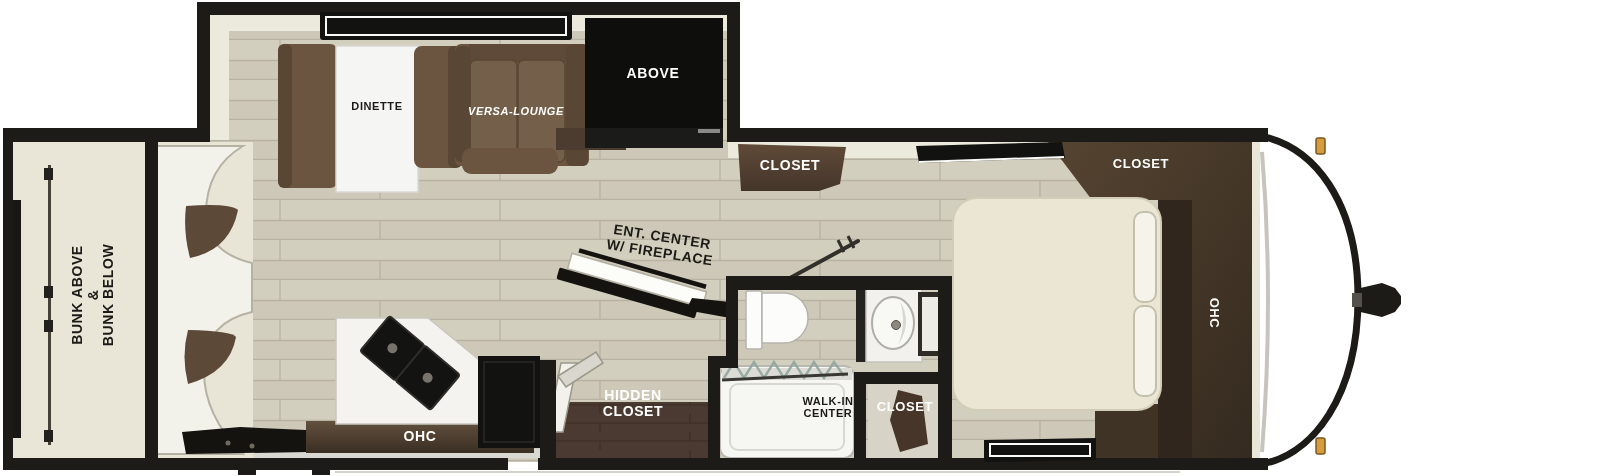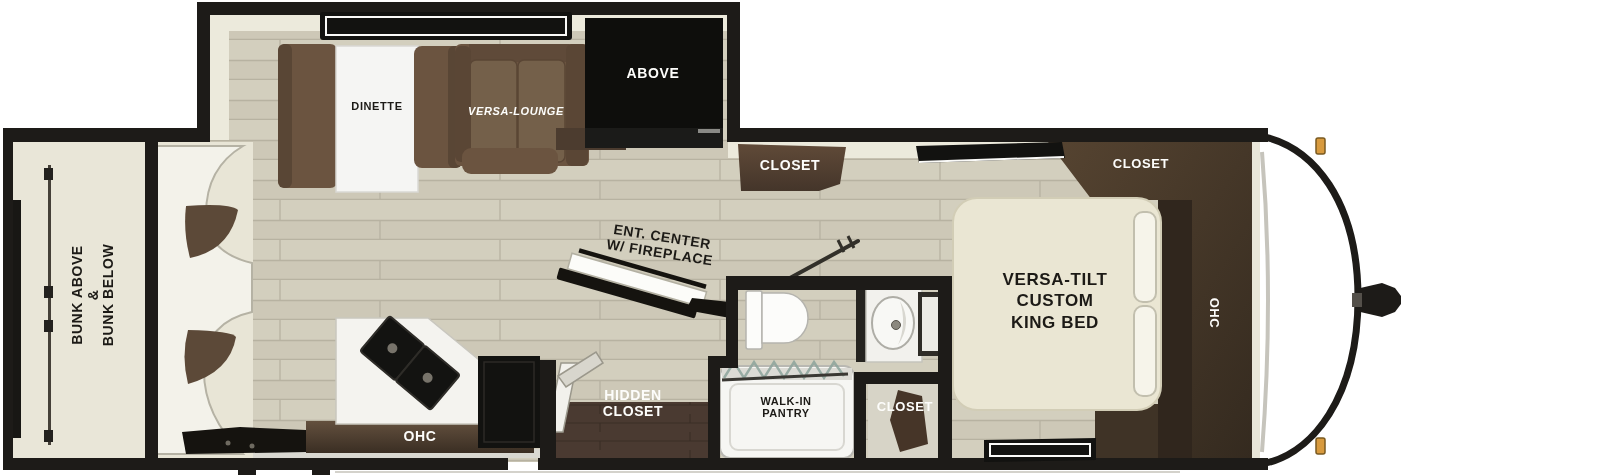--- a/index.html
+++ b/index.html
@@ -248,34 +248,29 @@
     <div>CLOSET</div>
   </div>
   <div class="label lab-dark rot-ent fs14" style="left:661px;top:245px;">
     <div>ENT. CENTER</div>
     <div>W/ FIREPLACE</div>
   </div>
   <div class="label lab-light fs14" style="left:633px;top:404px;">
     <div>HIDDEN</div>
     <div>CLOSET</div>
   </div>
-  <div class="label lab-dark fs15" style="left:786px;top:407px;">
+  <div class="label lab-dark fs15" style="left:828px;top:407px;">
     <div>WALK-IN</div>
-    <div>PANTRY</div>
+    <div>CENTER</div>
   </div>
   <div class="label lab-light fs13" style="left:905px;top:407px;">
     <div>CLOSET</div>
   </div>
   <div class="label lab-light fs14" style="left:420px;top:437px;">
     <div>OHC</div>
   </div>
-  <div class="label lab-dark fs17" style="left:1055px;top:301px;">
-    <div>VERSA-TILT</div>
-    <div>CUSTOM</div>
-    <div>KING BED</div>
-  </div>
   <div class="label lab-light fs13" style="left:1141px;top:164px;">
     <div>CLOSET</div>
   </div>
   <div class="label lab-light rot-cw fs13" style="left:1214px;top:313px;">
     <div>OHC</div>
   </div>
 </div>
 
 </body></html>

